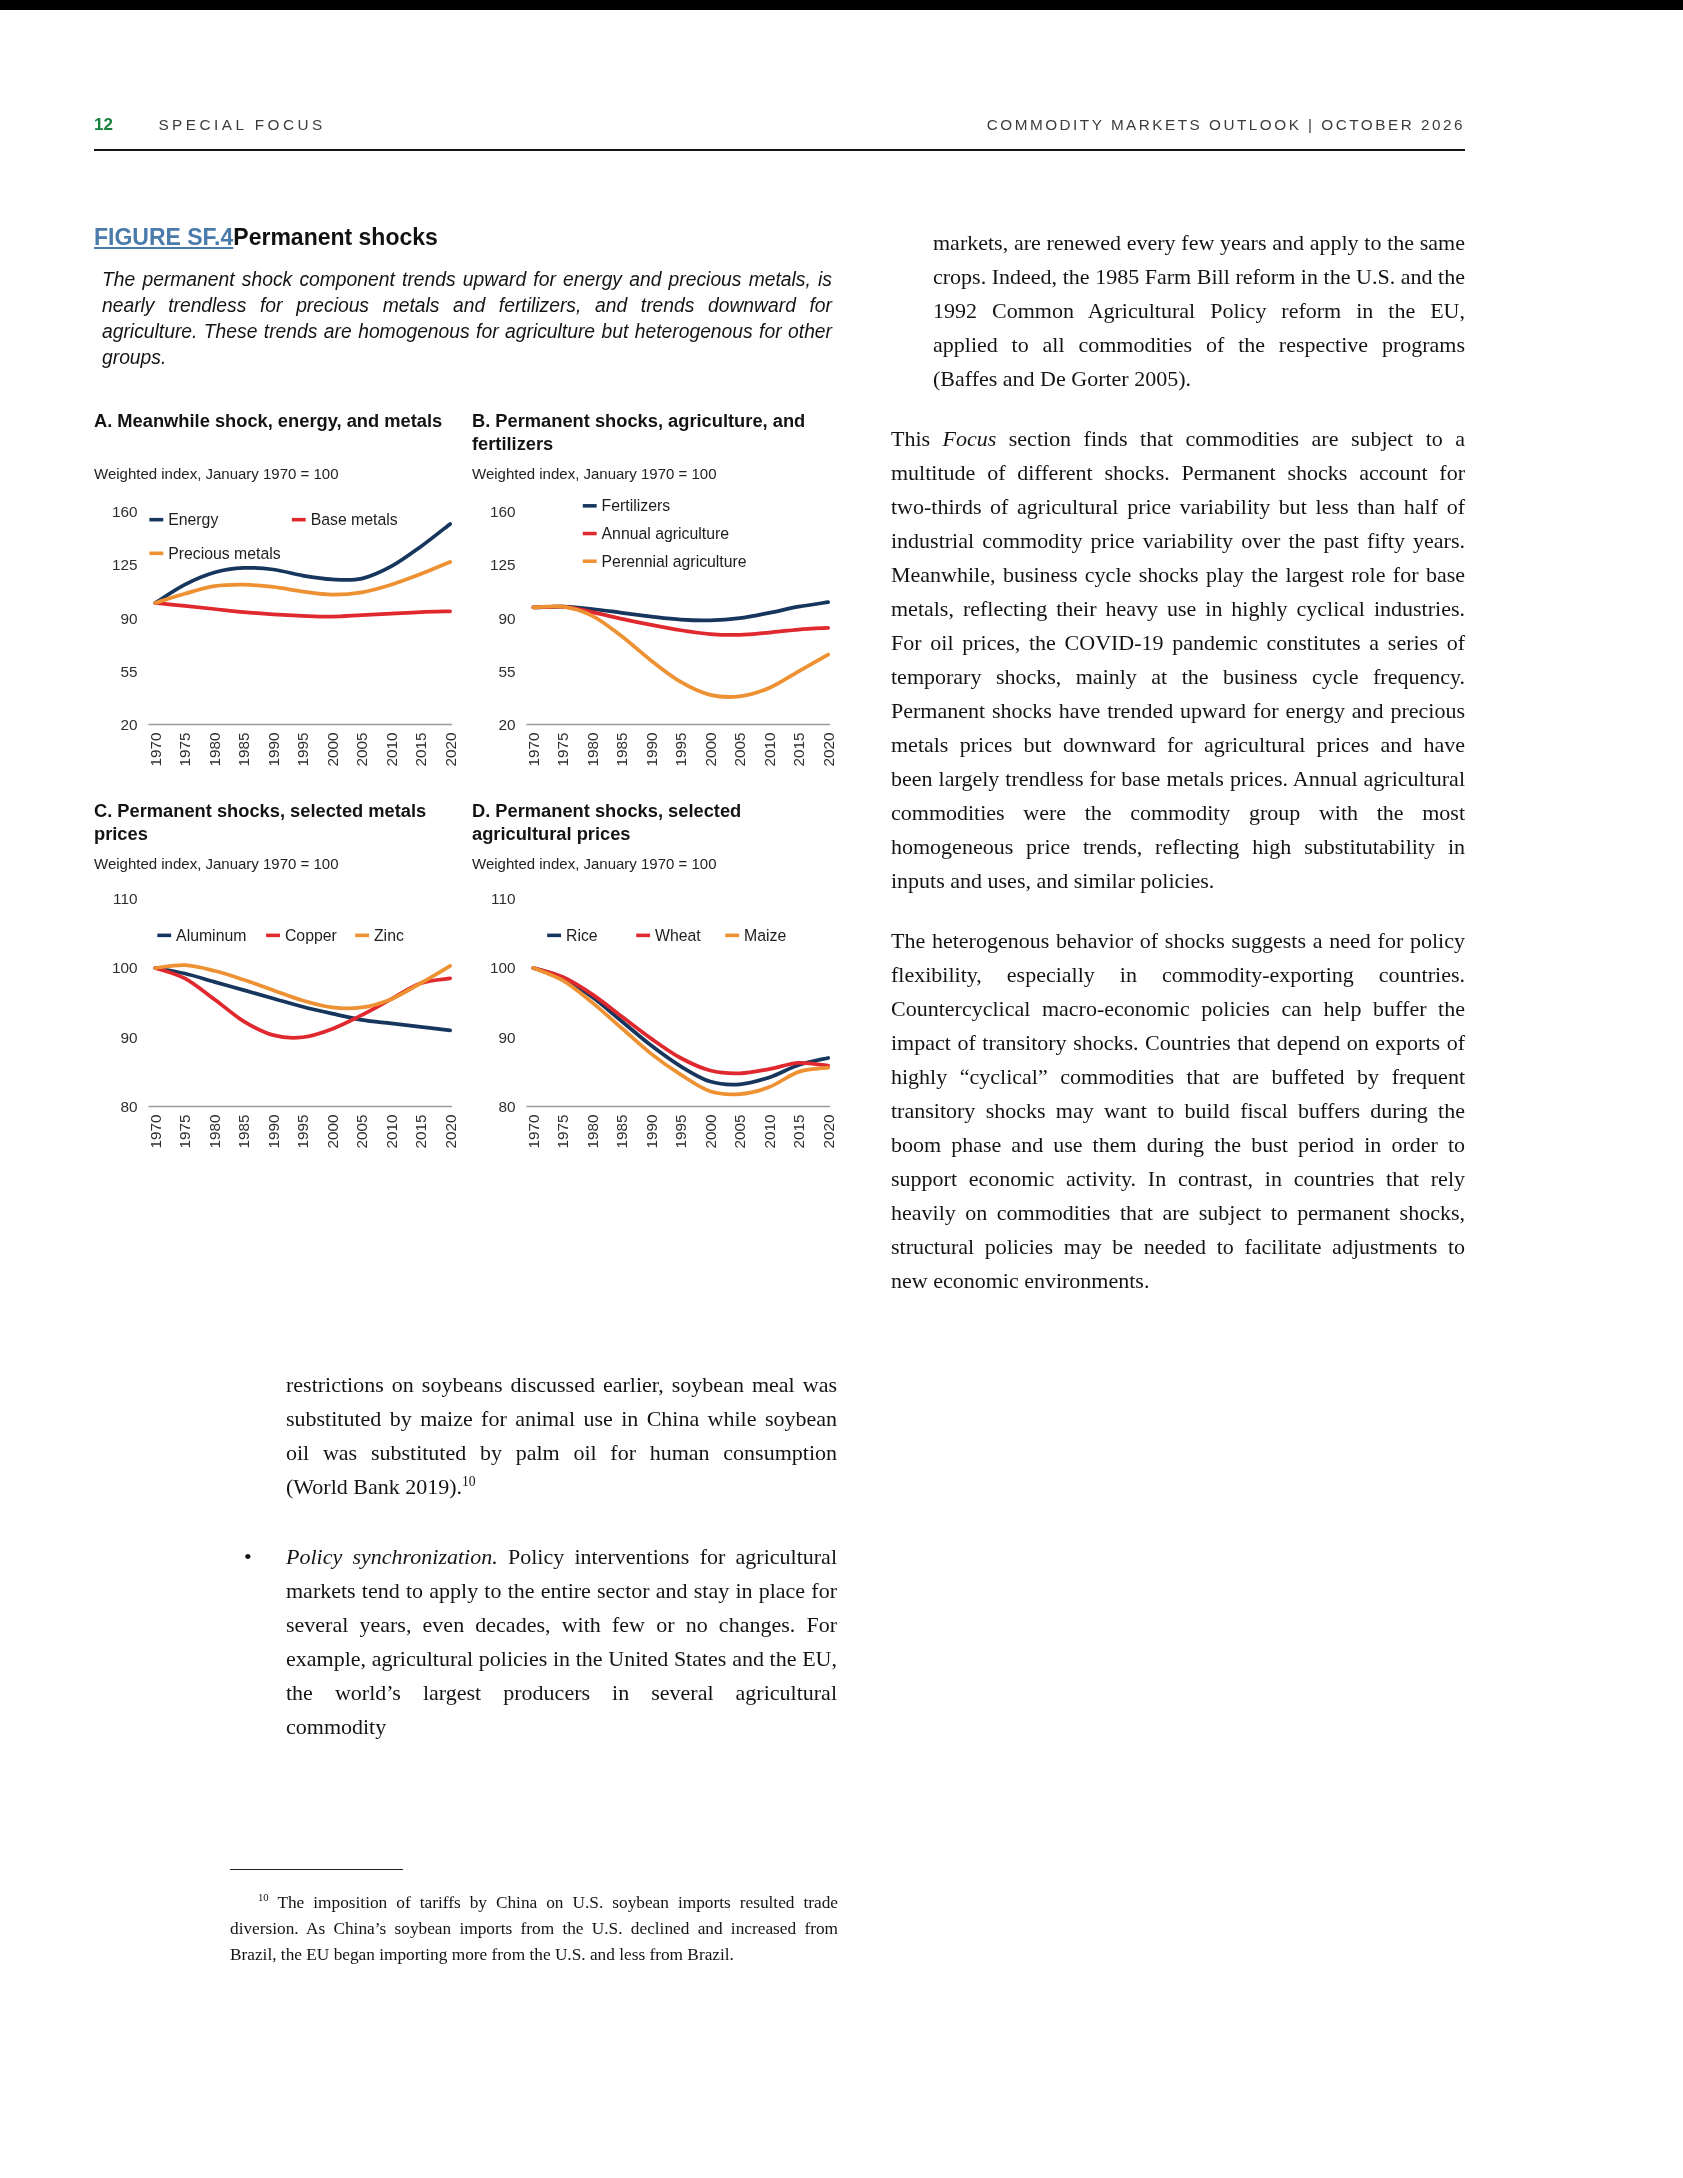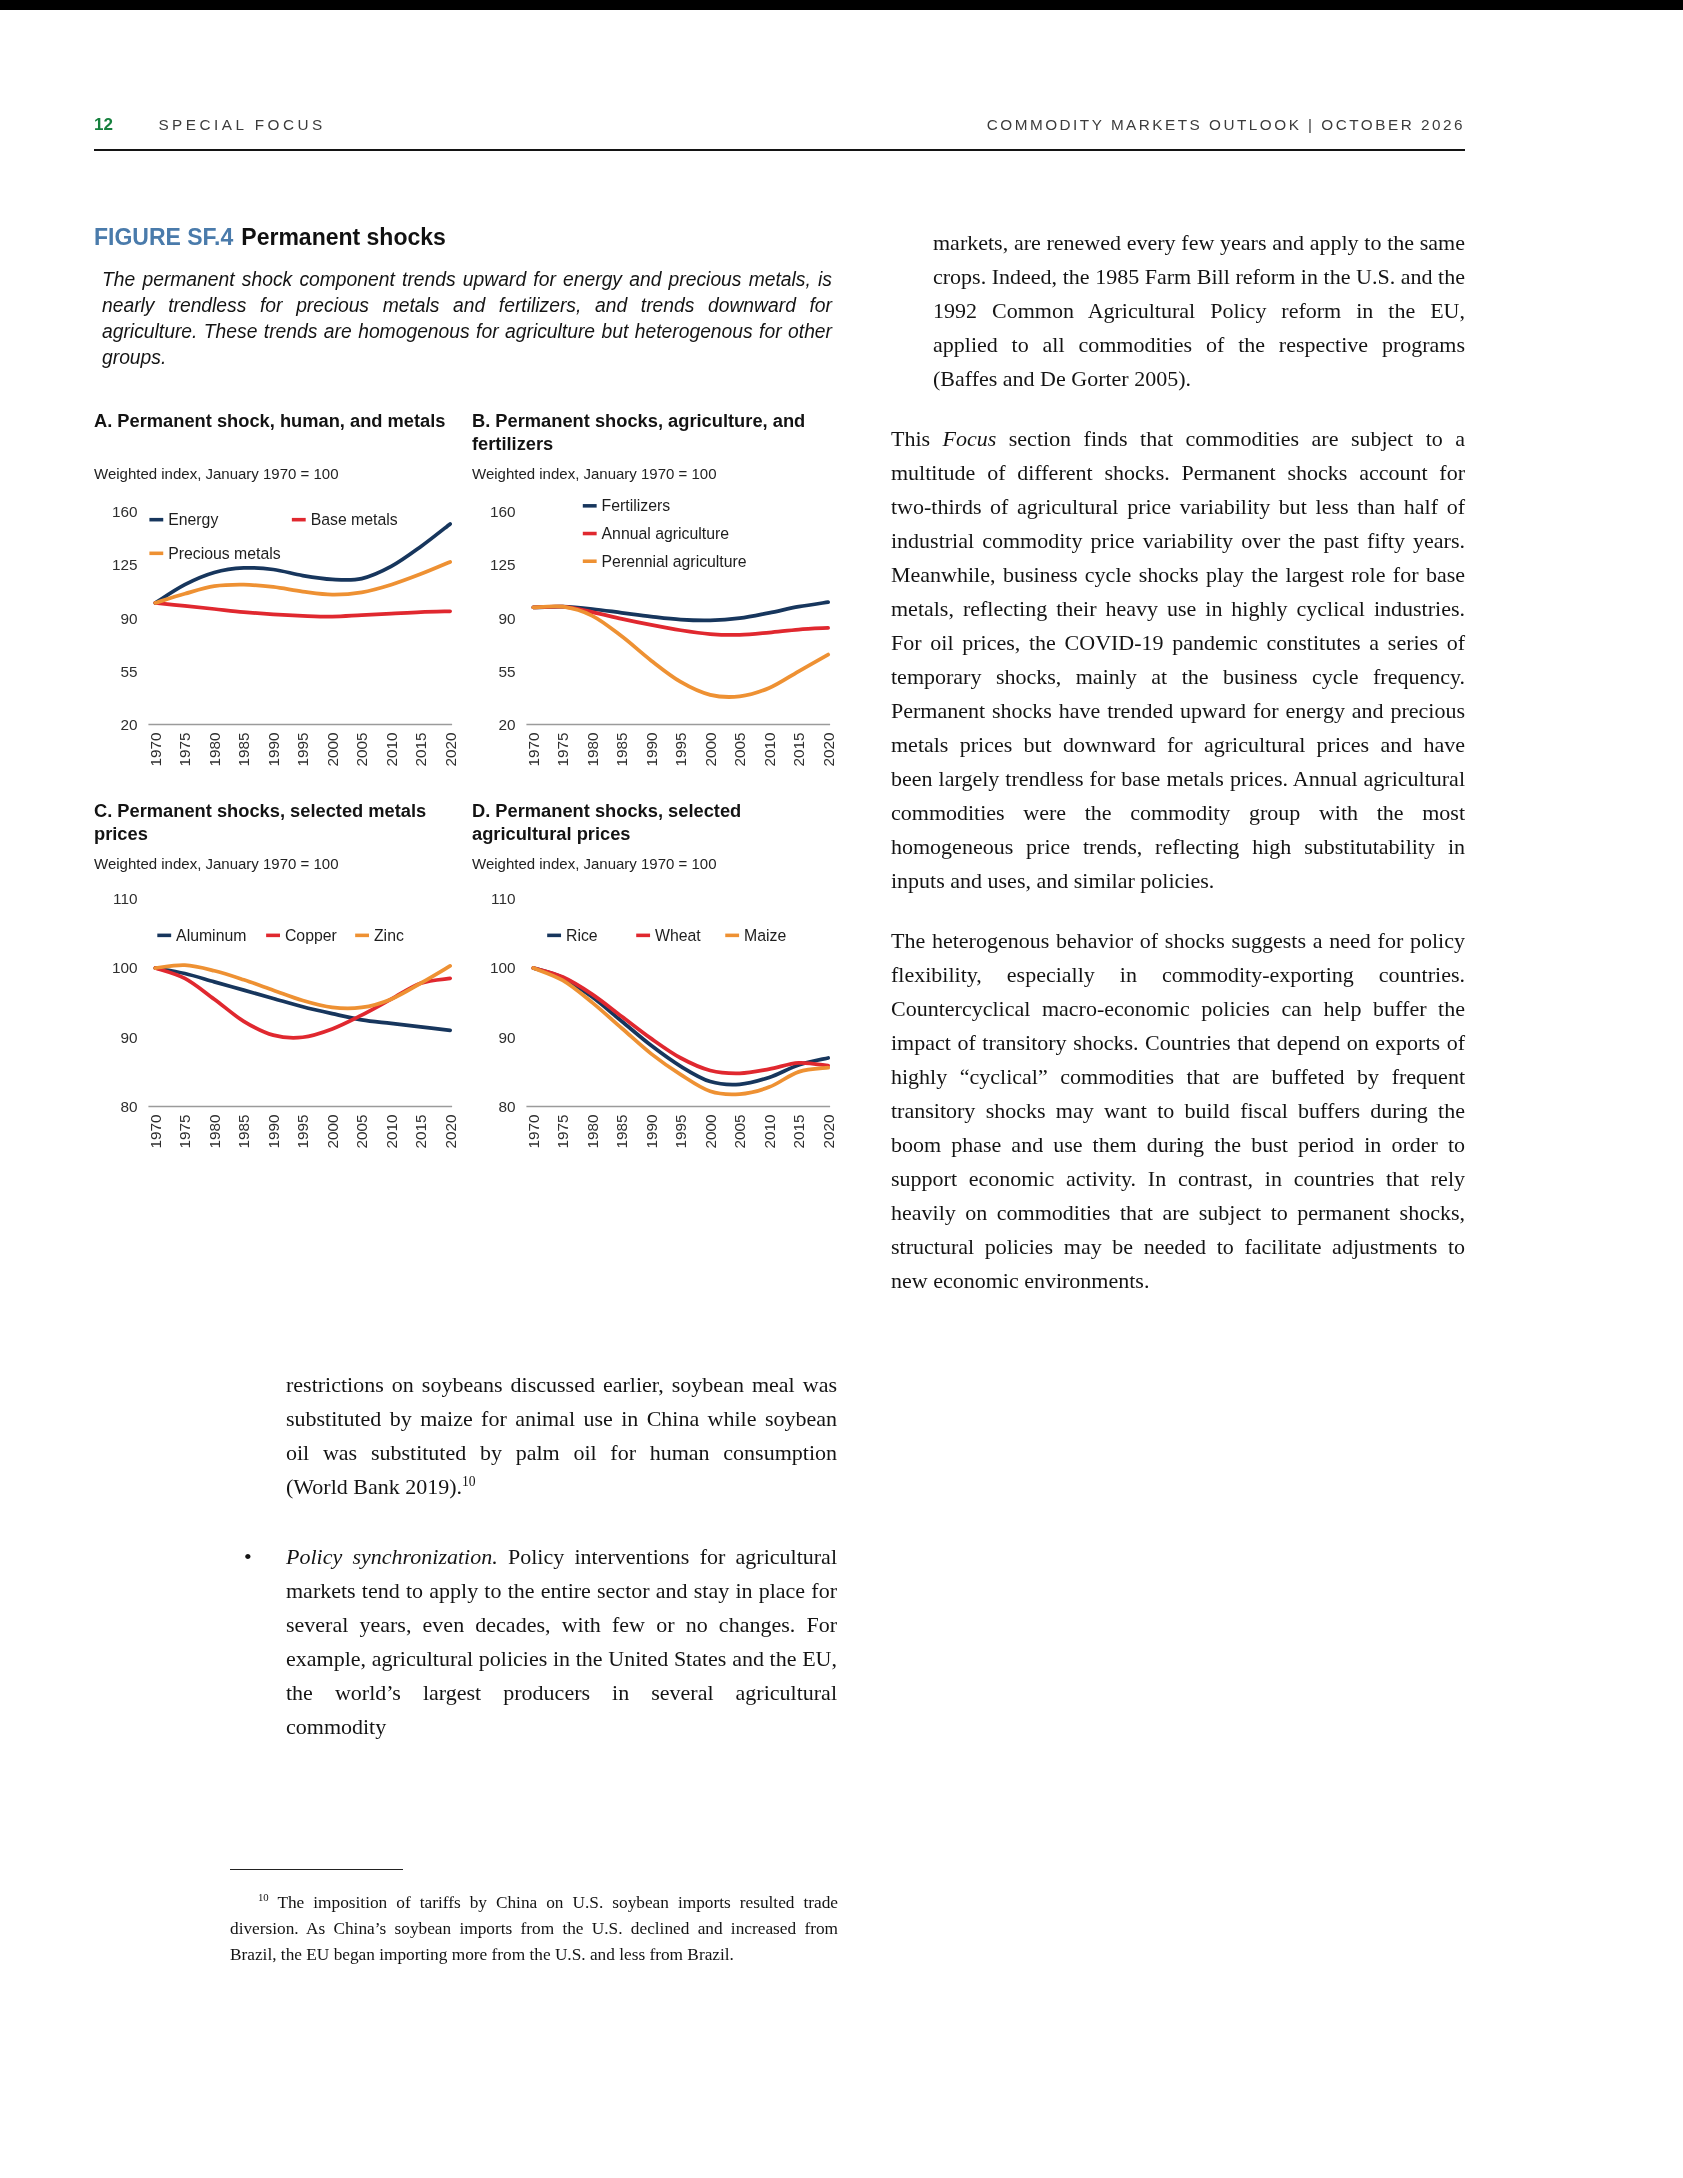--- a/index.html
+++ b/index.html
@@ -11,21 +11,21 @@
   .hdr{position:absolute;left:94px;top:115px;width:1371px;display:flex;justify-content:space-between;
        align-items:baseline;font-family:"Liberation Sans",sans-serif;}
   .hdr .num{font-weight:bold;font-size:17px;color:#15803d;}
   .hdr .sec{margin-left:41px;font-size:15.3px;letter-spacing:3.5px;color:#3c3c3c;}
   .hdr .right{font-size:15.3px;letter-spacing:2.5px;color:#3c3c3c;}
   .hdr-rule{position:absolute;left:94px;top:149px;width:1371px;border-top:2px solid #141414;}
 
   
   .figure{position:absolute;left:94px;top:224px;width:746px;font-family:"Liberation Sans",sans-serif;}
   .fig-title{font-size:23px;font-weight:bold;color:#111;}
-  .fig-title .lbl{color:#4A7BAB;margin-right:8px;}
+  .fig-title .lbl{color:#4A7BAB;text-decoration:underline;}
   .fig-desc{margin:16px 8px 0;font-style:italic;font-size:19.3px;line-height:26px;text-align:justify;color:#141414;}
   .charts{margin-top:38px;display:grid;grid-template-columns:368px 368px;column-gap:10px;row-gap:22px;}
   .chart-panel{width:368px;}
   .chart-title{font-size:18.3px;font-weight:bold;line-height:23px;min-height:46px;color:#131313;}
   .chart-sub{font-size:15px;color:#222;margin:10px 0 2px;}
   .chart-svg text{font-family:"Liberation Sans",sans-serif;}
   .tick{font-size:15.5px;fill:#2e2e2e;}
   .legend{font-size:16px;fill:#1d1d1d;}
   .fig-source{margin-top:53px;font-size:16.3px;line-height:25px;color:#2b2b2b;}
   .fig-source .link{color:#D03B34;text-decoration:none;cursor:pointer;display:inline-block;}
@@ -66,21 +66,21 @@
     <div class="right">COMMODITY MARKETS OUTLOOK | OCTOBER 2026</div>
   </div>
   <div class="hdr-rule"></div>
 
   <section class="figure">
     <div class="fig-title">
       <span class="lbl">FIGURE SF.4</span><span>Permanent shocks</span>
     </div>
     <p class="fig-desc">The permanent shock component trends upward for energy and precious metals, is nearly trendless for precious metals and fertilizers, and trends downward for agriculture. These trends are homogenous for agriculture but heterogenous for other groups.</p>
     <div class="charts" id="charts">
-        <div class="chart-panel"><div class="chart-title">A. Permanent shock, human, and metals</div><div class="chart-sub">Weighted index, January 1970 = 100</div><svg viewBox="0 0 372 292" width="368" height="289" class="chart-svg">
+        <div class="chart-panel"><div class="chart-title">A. Meanwhile shock, energy, and metals</div><div class="chart-sub">Weighted index, January 1970 = 100</div><svg viewBox="0 0 372 292" width="368" height="289" class="chart-svg">
             <text x="44" y="33.5" text-anchor="end" class="tick">160</text>
             <text x="44" y="87.25" text-anchor="end" class="tick">125</text>
             <text x="44" y="141" text-anchor="end" class="tick">90</text>
             <text x="44" y="194.75" text-anchor="end" class="tick">55</text>
             <text x="44" y="248.5" text-anchor="end" class="tick">20</text>
             <line x1="55" y1="243" x2="362" y2="243" stroke="#9B9B9B" stroke-width="1.6"></line>
             <text transform="translate(67.5,251) rotate(-90)" text-anchor="end" class="tick">1970</text>
             <text transform="translate(97.3,251) rotate(-90)" text-anchor="end" class="tick">1975</text>
             <text transform="translate(127.1,251) rotate(-90)" text-anchor="end" class="tick">1980</text>
             <text transform="translate(156.9,251) rotate(-90)" text-anchor="end" class="tick">1985</text>

